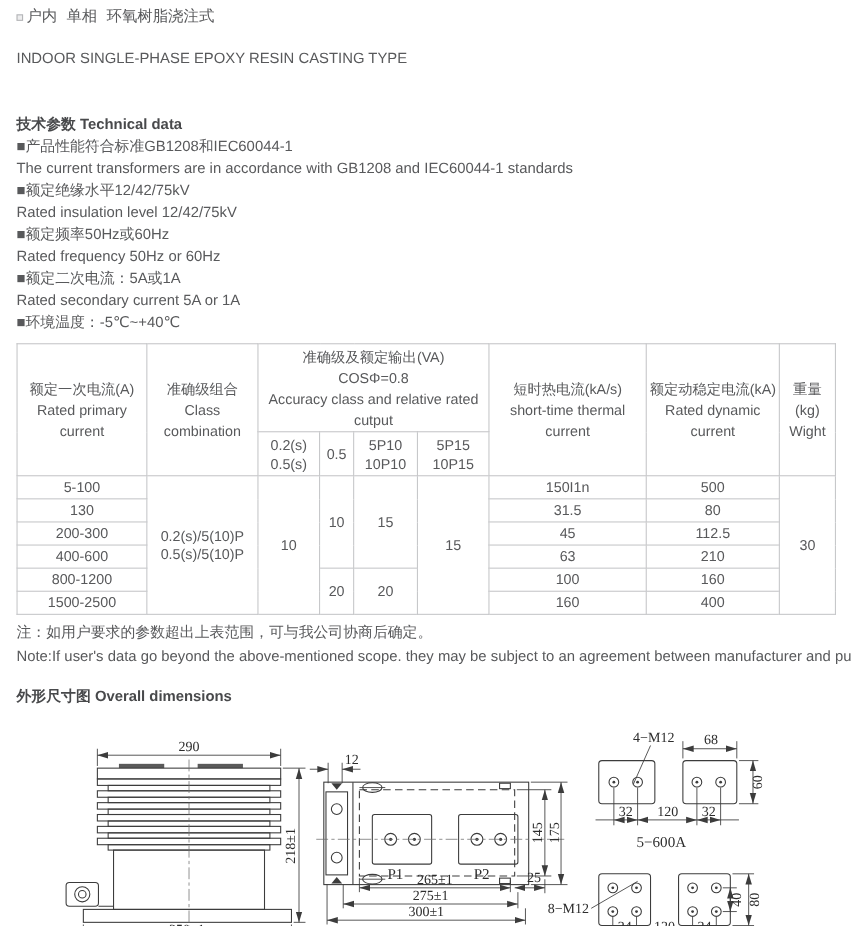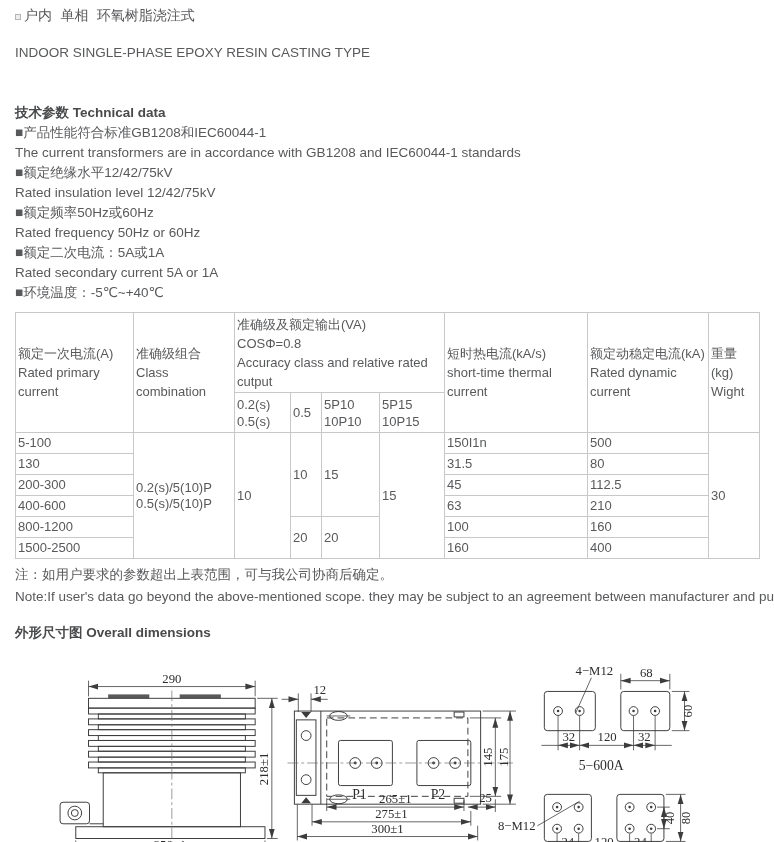--- a/index.html
+++ b/index.html
@@ -11,21 +11,21 @@
   }
   .doc { padding:6px 14px 0 15px; }
   .title-zh { font-size:14px; line-height:20px;font-family:Liberation Mono, monospace; }
   .sq { display:inline-block; width:6px; height:6px; border:1px solid #b5b6b8; background:#ededee; margin-right:3px; vertical-align:baseline; }
   .title-en { font-size:13.5px; line-height:20px;margin-top:17px; }
   .sec-heading { font-weight:bold; color:#48494b; font-size:13.5px; line-height:20px; margin-top:40px; }
   .spec-line { font-size:13.5px; line-height:20px; white-space:nowrap; }
 
   table.spec { border-collapse:collapse; table-layout:fixed; width:744px; margin-top:9px; }
   table.spec th, table.spec td {
-    border:1px solid #c7c8ca; font-weight:normal; text-align:left;
+    border:1px solid #c7c8ca; font-weight:normal; text-align:center;
     vertical-align:middle; padding:0 2px; font-size:13px; line-height:19px; color:#58595b;
   }
   tr.h1 th.tall { height:80px; }
   tr.h2 th { height:40px; line-height:17px; }
   tr.body td { height:21px; line-height:16px; }
   .note-zh, .note-en { font-size:13.5px; line-height:20px; margin-top:2px; white-space:nowrap; }
   .note-zh { margin-top:6px; }
   .dims-heading { margin-top:16px; }
 
   svg.drawings { display:block; margin-top:2px; }

